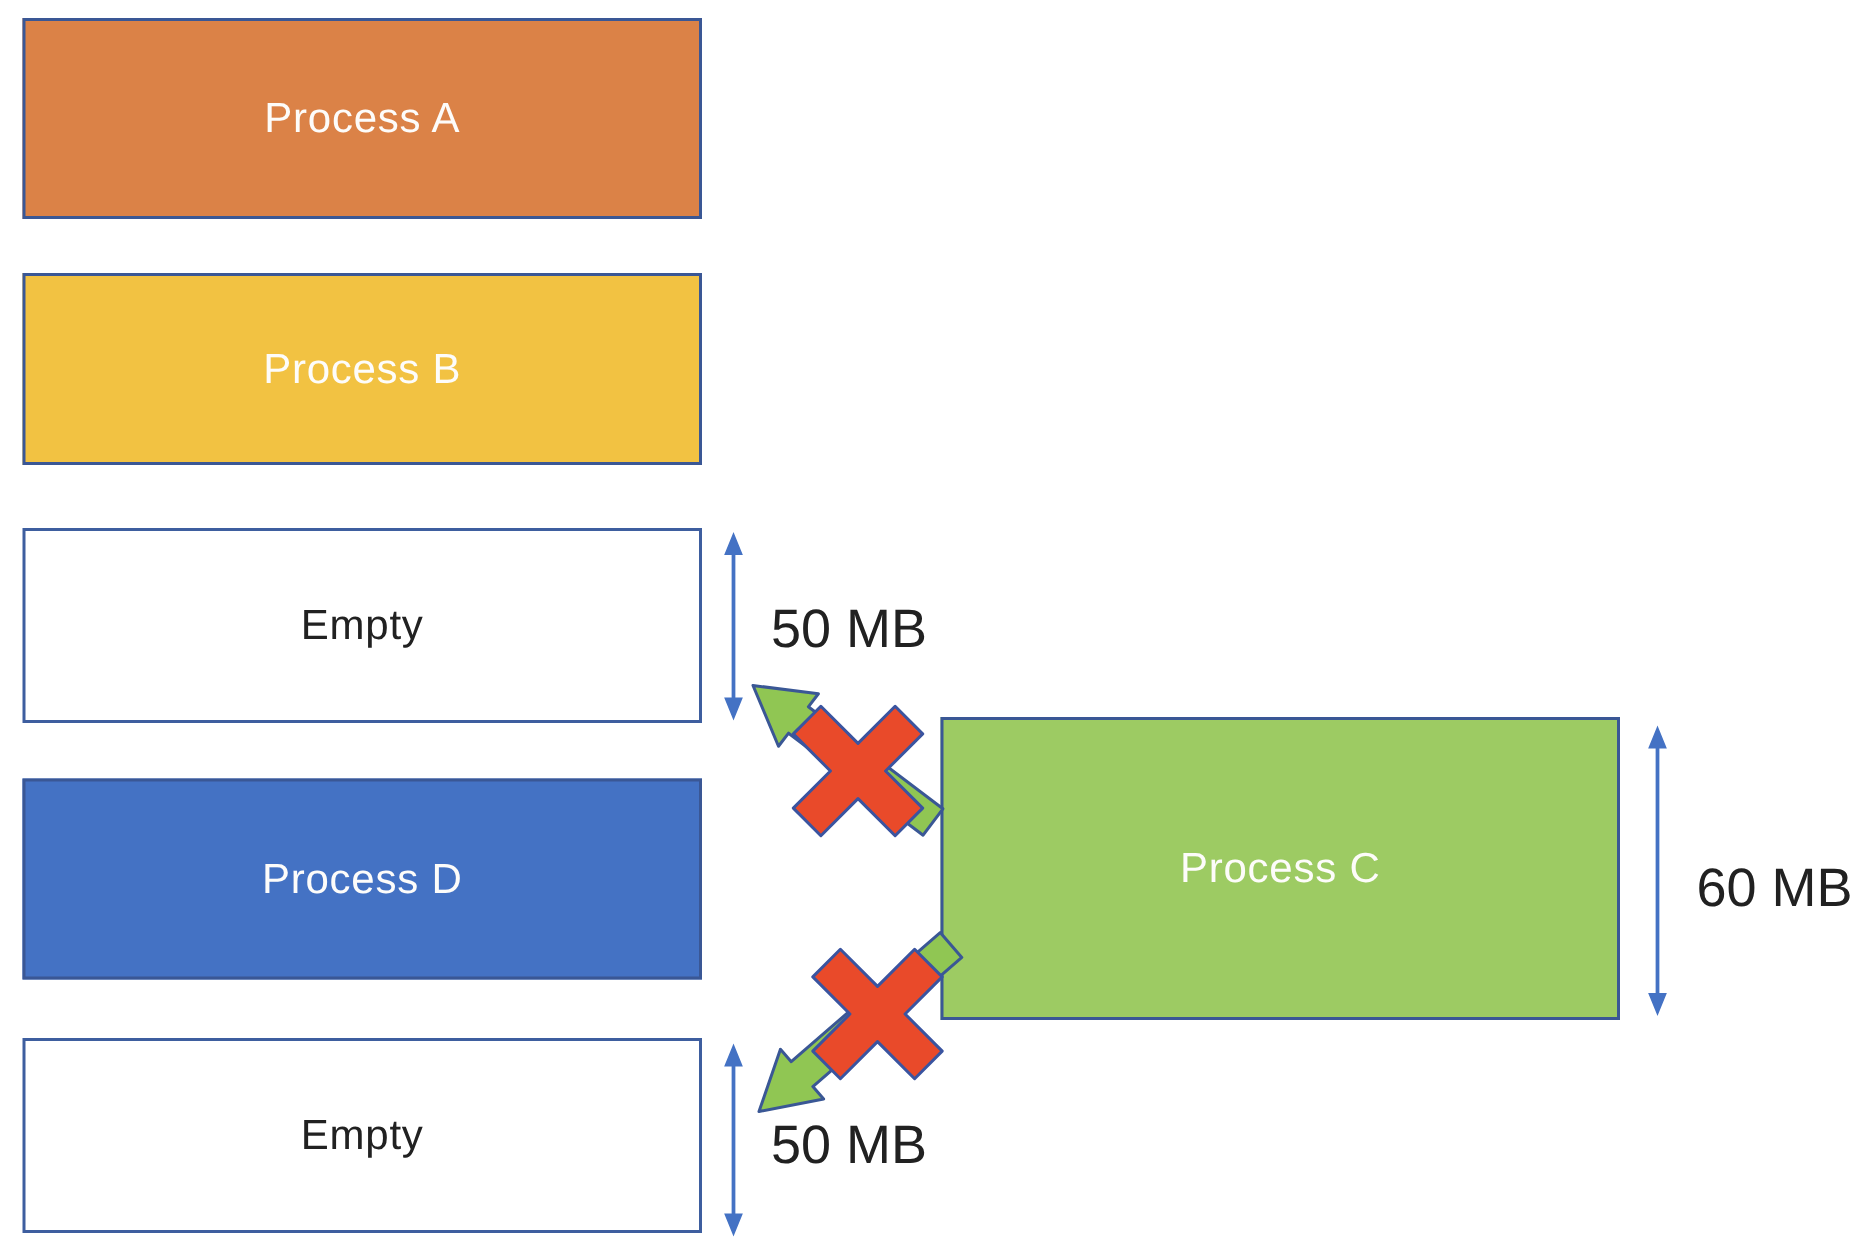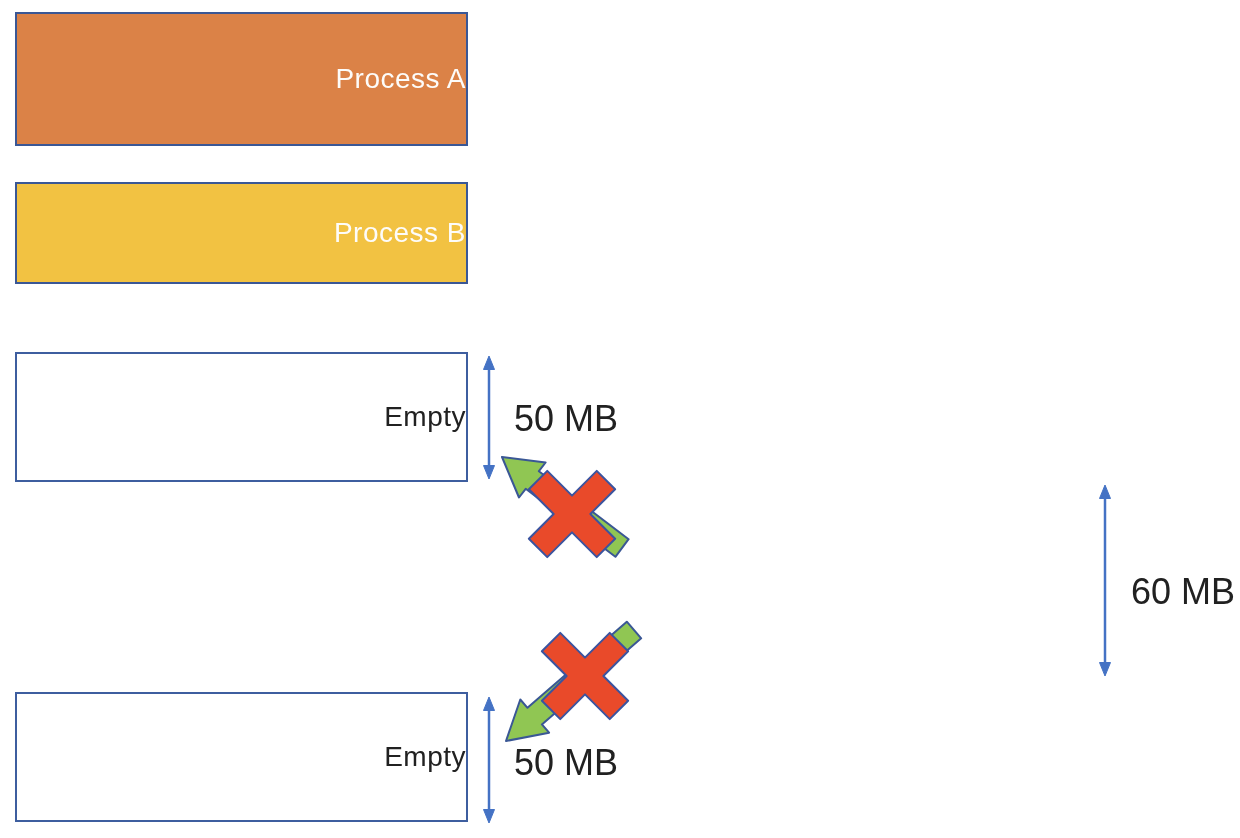--- a/index.html
+++ b/index.html
@@ -14,26 +14,26 @@
     overflow: hidden;
   }
 
   .block {
     position: absolute;
     left: 15px;
     width: 453px;
     border: 2px solid #3a5795;
     display: flex;
     align-items: center;
-    justify-content: flex-end;
+    justify-content: center;
     font-size: 28px;
     letter-spacing: 0.5px;
   }
   .block-a { top: 12px;  height: 134px; }
-  .block-b { top: 182px; height: 102px; }
+  .block-b { top: 182px; height: 128px; }
   .block-e1 { top: 352px; height: 130px; border-color: #3e5e9f; }
   .block-d { top: 519px; height: 134px; }
   .block-e2 { top: 692px; height: 130px; border-color: #3e5e9f; }
 
   .block-c {
     position: absolute;
     left: 627px;
     top: 478px;
     width: 453px;
     height: 202px;
@@ -74,25 +74,31 @@
   </div>
 
   <div class="block block-b" style="background-color: rgb(242, 194, 66); color: rgb(253, 252, 250);">
     <span>Process B</span>
   </div>
 
   <div class="block block-e1" style="background-color: rgb(255, 255, 255); color: rgb(33, 33, 33);">
     <span>Empty</span>
   </div>
 
+  <div class="block block-d" style="background-color: rgb(68, 114, 196); color: rgb(253, 252, 250);">
+    <span>Process D</span>
+  </div>
 
   <div class="block block-e2" style="background-color: rgb(255, 255, 255); color: rgb(33, 33, 33);">
     <span>Empty</span>
   </div>
 
+  <div class="block-c" style="background-color: rgb(157, 203, 99); color: rgb(253, 252, 250);">
+    <span>Process C</span>
+  </div>
 
   <div class="measure-label ml-top" style="color: rgb(33, 33, 33);">50 MB</div>
   <div class="measure-label ml-bottom" style="color: rgb(33, 33, 33);">50 MB</div>
   <div class="measure-label ml-c" style="color: rgb(33, 33, 33);">60 MB</div>
 
   <svg class="overlay" viewBox="0 0 1240 838" xmlns="http://www.w3.org/2000/svg">
 
     <g fill="#4472C4" stroke="#4472C4">
       <line x1="489" y1="367" x2="489" y2="468" stroke-width="2.5"></line>
       <polygon points="489,356 483.5,369.5 494.5,369.5" stroke-width="1"></polygon>

